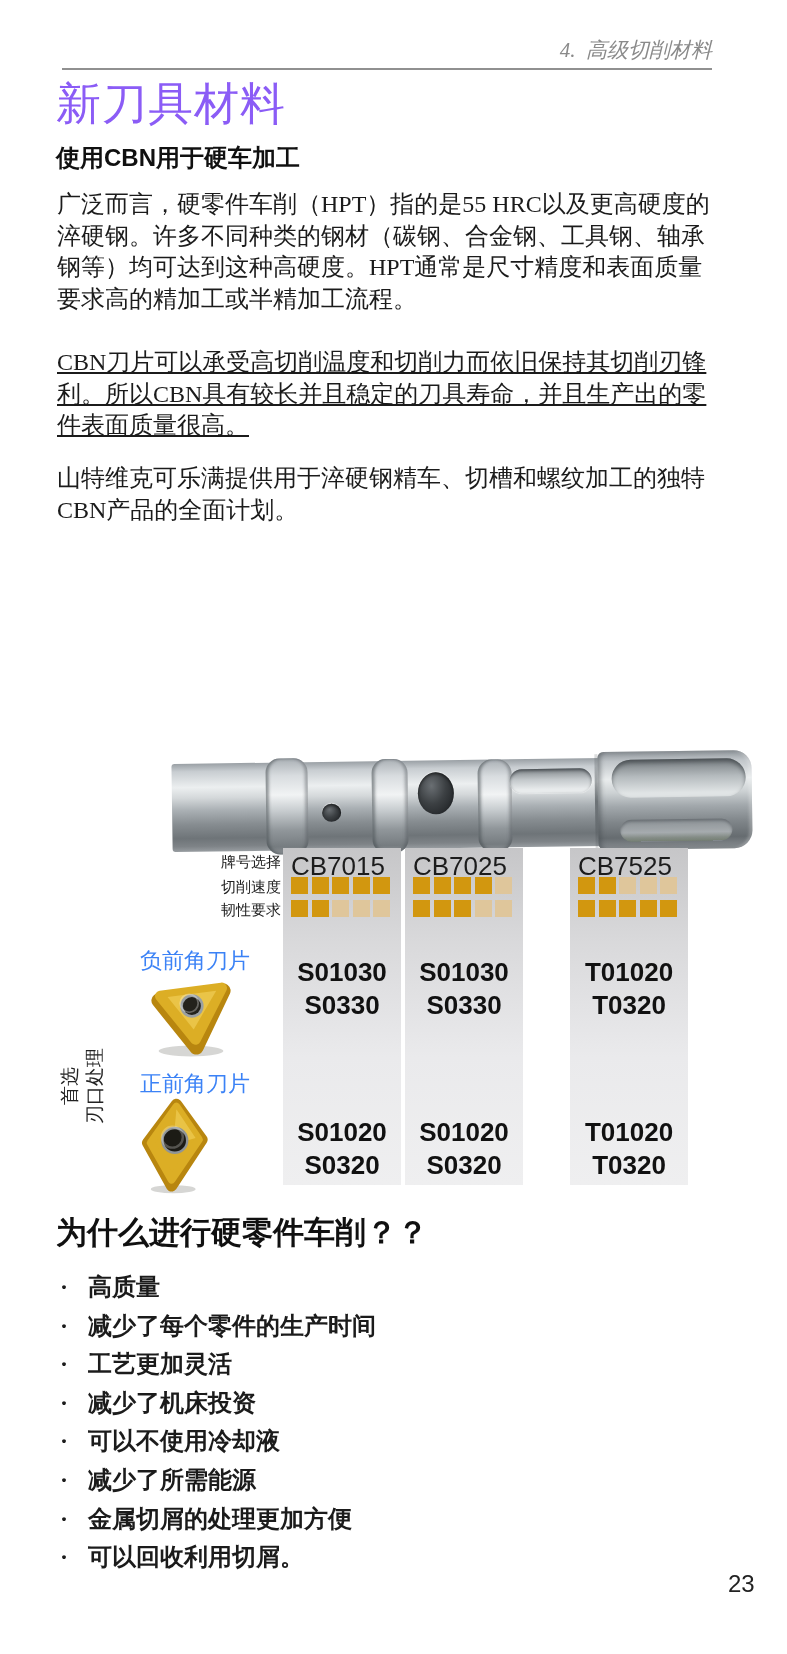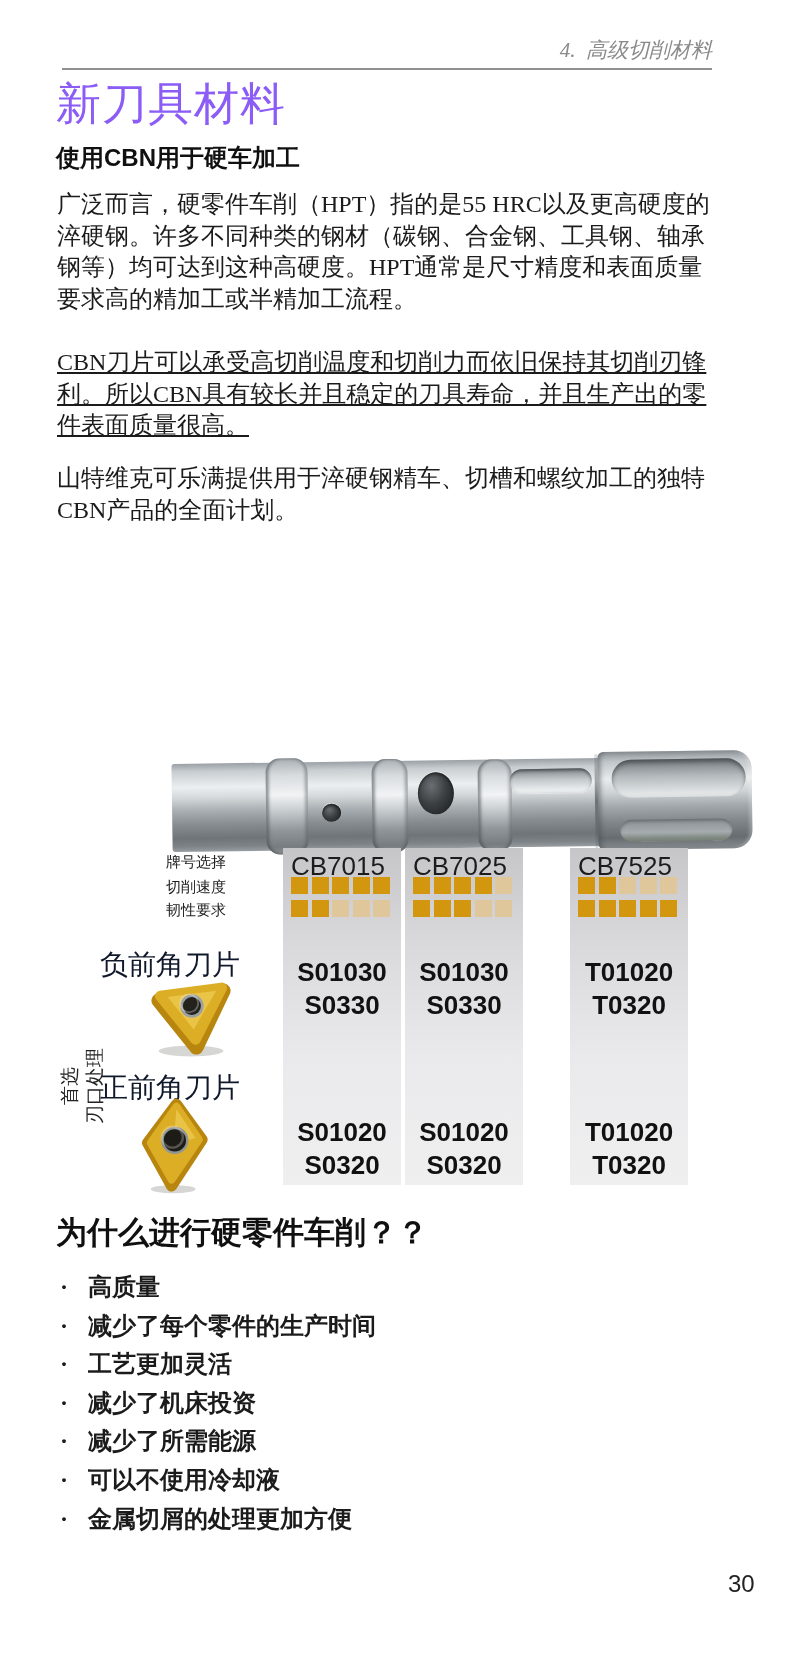--- a/index.html
+++ b/index.html
@@ -54,23 +54,23 @@
     background:linear-gradient(180deg,#c6c6c8 0%,#d9d9db 28%,#eaeaec 62%,#efeff0 100%); }
   .grade-name { position:absolute; top:3px; left:8px; font-family:"Liberation Sans","DejaVu Sans",sans-serif;
     font-size:26px; color:#1c1c1c; }
   .swatch-row { position:absolute; left:8px; display:flex; gap:3.5px; }
   .swatch-row.speed { top:29px; } .swatch-row.tough { top:52px; }
   .sq { width:17px; height:17px; display:inline-block; }
   .vals { position:absolute; left:0; width:100%; text-align:center; font-family:"Liberation Sans","DejaVu Sans",sans-serif;
     font-weight:bold; font-size:26px; line-height:33px; white-space:pre-line; color:#111; }
   .vals.neg { top:108px; } .vals.pos { top:268px; }
 
-  .row-label { position:absolute; left:121px; width:150px; text-align:center; font-size:15px; color:#222; }
+  .row-label { position:absolute; left:131px; width:150px; text-align:right; font-size:15px; color:#222; }
   .grade-label { top:853px; } .speed-label { top:878px; } .tough-label { top:901px; }
-  .insert-label { position:absolute; left:100px; width:150px; text-align:left; font-size:28px; color:#0f172a; }
+  .insert-label { position:absolute; left:100px; width:150px; text-align:right; font-size:22px; color:#3b82f6; }
   .neg-label { top:946px; } .pos-label { top:1069px; }
   .side-label { position:absolute; left:8px; top:1060px; width:150px; height:52px;
     transform:rotate(-90deg); transform-origin:75px 26px; text-align:center;
     font-size:19px; line-height:25px; color:#222; }
   .insert-img { position:absolute; }
   .insert-neg { left:146px; top:970px; width:90px; height:90px; }
   .insert-pos { left:138px; top:1096px; width:80px; height:100px; }
 
   
   .bullets { position:absolute; left:60px; top:1268px; margin:0; padding:0; list-style:none; }
@@ -216,19 +216,20 @@
         </div>
       </div>
   </div>
 
   <div class="h2 why-heading">为什么进行硬零件车削？？</div>
   <ul class="bullets">
       <li><span class="bullet-dot">·</span><span>高质量</span></li>
       <li><span class="bullet-dot">·</span><span>减少了每个零件的生产时间</span></li>
       <li><span class="bullet-dot">·</span><span>工艺更加灵活</span></li>
       <li><span class="bullet-dot">·</span><span>减少了机床投资</span></li>
+      <li><span class="bullet-dot">·</span><span>可以不使用冷却液</span></li>
       <li><span class="bullet-dot">·</span><span>减少了所需能源</span></li>
-      <li><span class="bullet-dot">·</span><span>可以不使用冷却液</span></li>
       <li><span class="bullet-dot">·</span><span>金属切屑的处理更加方便</span></li>
+      <li><span class="bullet-dot">·</span><span>可以回收利用切屑。</span></li>
     </ul>
 
-  <div class="page-number">30</div>
+  <div class="page-number">23</div>
 </div>
 
 </body></html>

